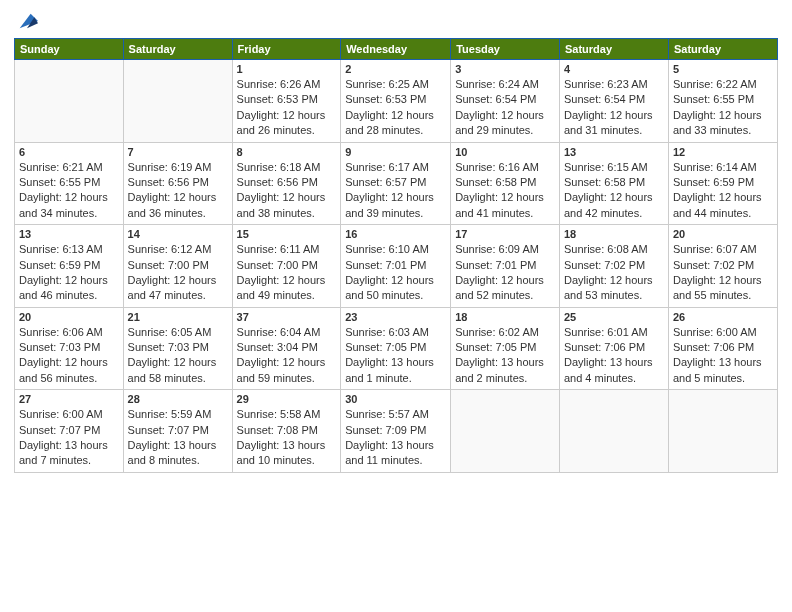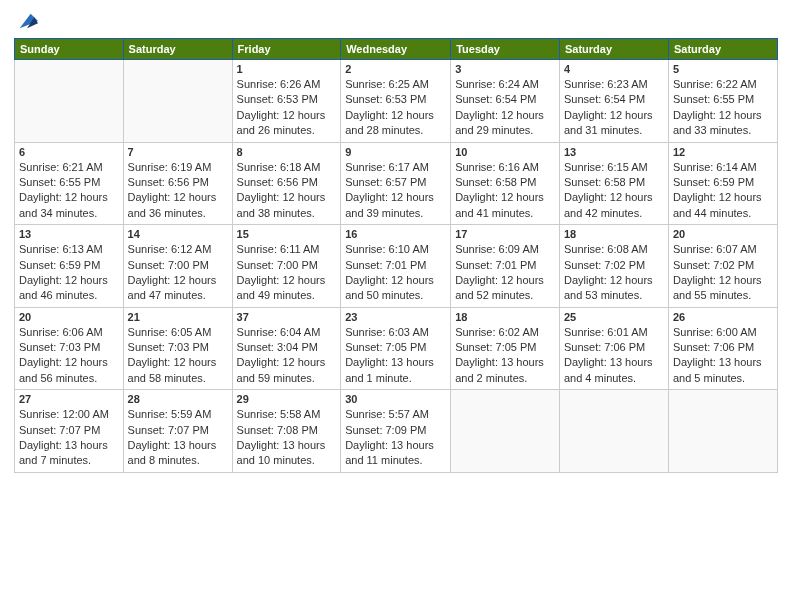--- a/index.html
+++ b/index.html
@@ -314,21 +314,21 @@
             <div class="day-num">26</div>
             <div class="day-info">Sunrise: 6:00 AM
 Sunset: 7:06 PM
 Daylight: 13 hours
 and 5 minutes.</div>
           </td>
         </tr>
         <tr>
           <td>
             <div class="day-num">27</div>
-            <div class="day-info">Sunrise: 12:00 AM
+            <div class="day-info">Sunrise: 6:00 AM
 Sunset: 7:07 PM
 Daylight: 13 hours
 and 7 minutes.</div>
           </td>
           <td>
             <div class="day-num">28</div>
             <div class="day-info">Sunrise: 5:59 AM
 Sunset: 7:07 PM
 Daylight: 13 hours
 and 8 minutes.</div>

